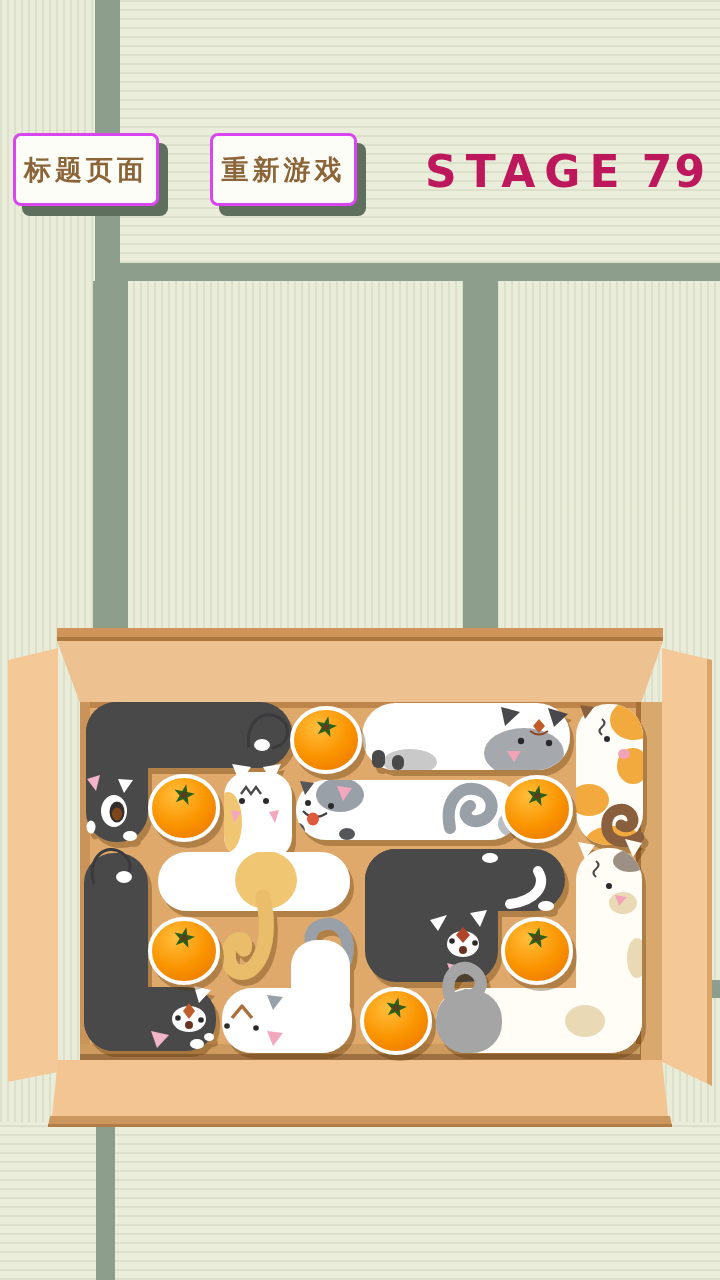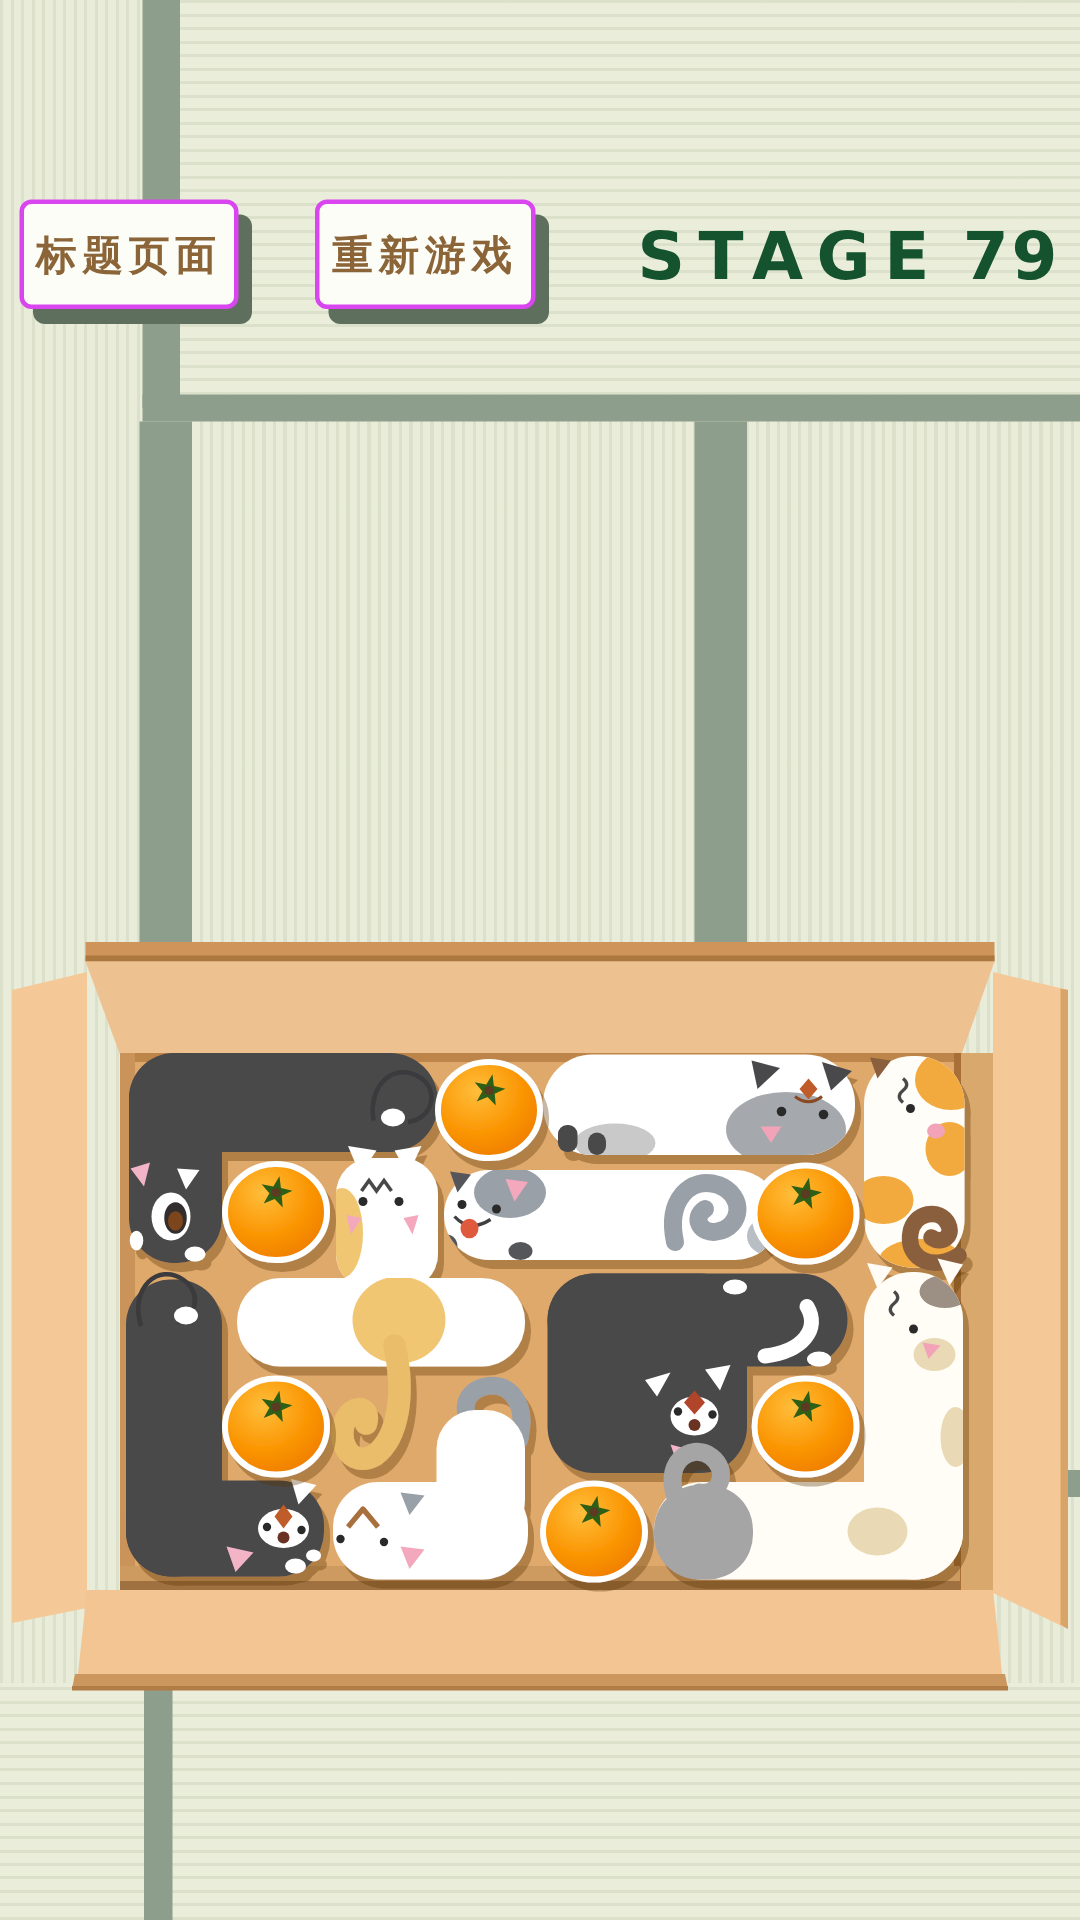--- a/index.html
+++ b/index.html
@@ -16,21 +16,21 @@
   .band{position:absolute;background:#8d9e8c;}
   
   .btn{position:absolute;box-sizing:border-box;height:73px;
     background:#fdfdf8;border:3px solid #d946ef;border-radius:8px;
     box-shadow:9px 10px 0 0 #5e6f5e;
     color:#8b6538;font-weight:bold;font-size:27px;letter-spacing:4px;
     display:flex;align-items:center;justify-content:center;cursor:pointer;
     font-family:inherit;padding:0 6px;}
   .stage{position:absolute;left:425px;top:146px;width:282px;height:50px;
     display:flex;align-items:center;justify-content:space-between;
-    color:#14532d;font-weight:bold;font-size:44px;}
+    color:#be185d;font-weight:bold;font-size:44px;}
   .stage .lbl{letter-spacing:9px;}
   .stage .num{letter-spacing:2px;text-align:right;}
   svg{position:absolute;left:0;top:600px;}
 </style>
 </head>
 <body>
 
 <div class="screen">
 
   <div class="stripes-v"></div>

